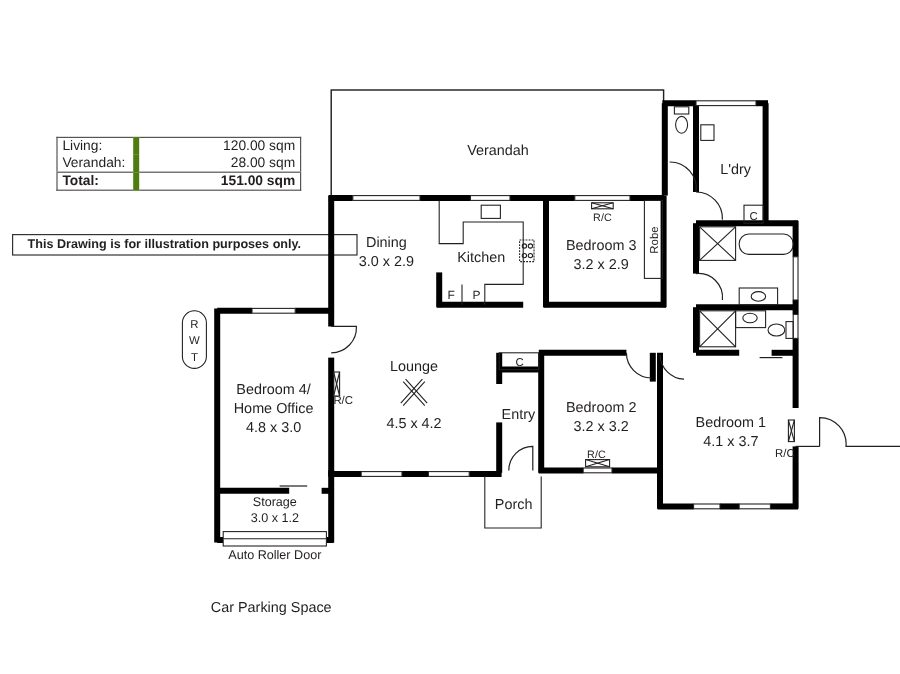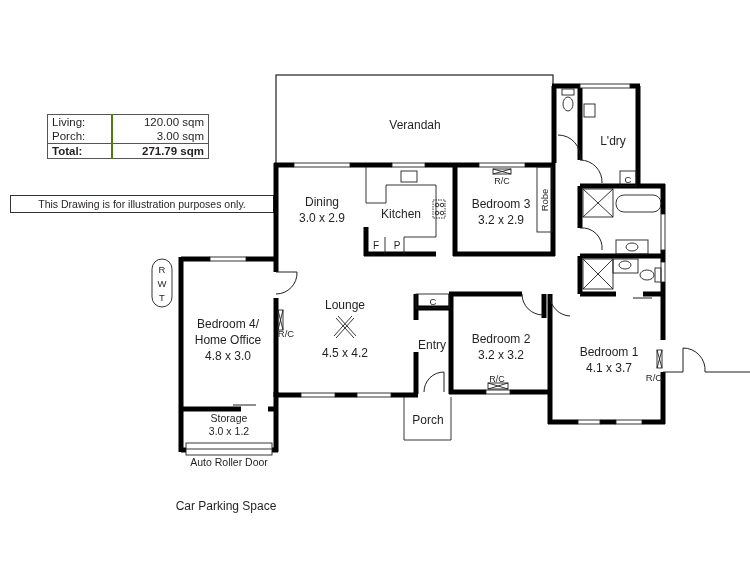--- a/index.html
+++ b/index.html
@@ -1,44 +1,44 @@
 <!DOCTYPE html>
 <html><head>
 <meta charset="utf-8">
 <style>
   html, body { margin: 0; padding: 0; background: #ffffff; }
   body { width: 750px; height: 562px; position: relative; overflow: hidden;
          font-family: "Liberation Sans", "DejaVu Sans", sans-serif; color: #231f20; }
   svg { position: absolute; left: 0; top: 0; }
   .lbl { font-family: "Liberation Sans", "DejaVu Sans", sans-serif; fill: #231f20; }
-  .area-table { position: absolute; left: 47px; top: 114px; width: 162px;
+  .area-table { position: absolute; left: 47px; top: 114px; width: 204px;
                 border-collapse: collapse; font-size: 11.5px; border: 1px solid #555; }
-  .area-table td { padding: 0 4px; line-height: 14px; border-left: 2px solid #4d7c0f; }
+  .area-table td { padding: 0 4px; line-height: 14px; border-left: 5px solid #4d7c0f; }
   .area-table td:first-child { border-left: none; width: 55px; }
   .area-table td.val { text-align: right; }
   .area-table tr.total td { border-top: 1px solid #555; font-weight: bold; }
   .disclaimer { position: absolute; left: 10px; top: 195px; width: 262px; border: 1px solid #333;
-                font-size: 10.5px; line-height: 14px; text-align: center; padding: 1px 0; }
+                font-size: 10.5px; line-height: 14px; text-align: left; padding: 1px 12px; font-weight: bold; }
 </style>
 </head>
 <body>
 
 <table class="area-table">
   <tbody>
       <tr>
     <td>Living:</td>
     <td class="val">120.00 sqm</td>
   </tr>
   <tr>
-    <td>Porch:</td>
-    <td class="val">3.00 sqm</td>
+    <td>Verandah:</td>
+    <td class="val">28.00 sqm</td>
   </tr>
   <tr class="total">
     <td>Total:</td>
-    <td class="val">271.79 sqm</td>
+    <td class="val">151.00 sqm</td>
   </tr>
 </tbody>
   </table>
 
 <div class="disclaimer">
   <div>This Drawing is for illustration purposes only.</div>
 </div>
 
 <svg width="750" height="562" viewBox="0 0 750 562">
 

